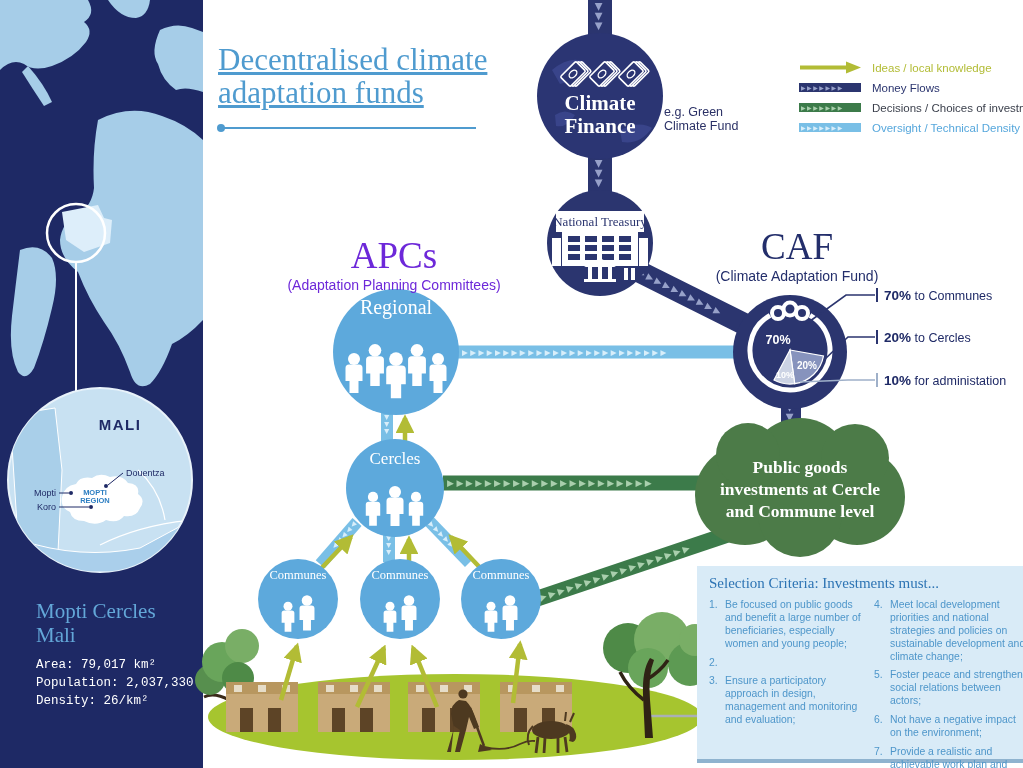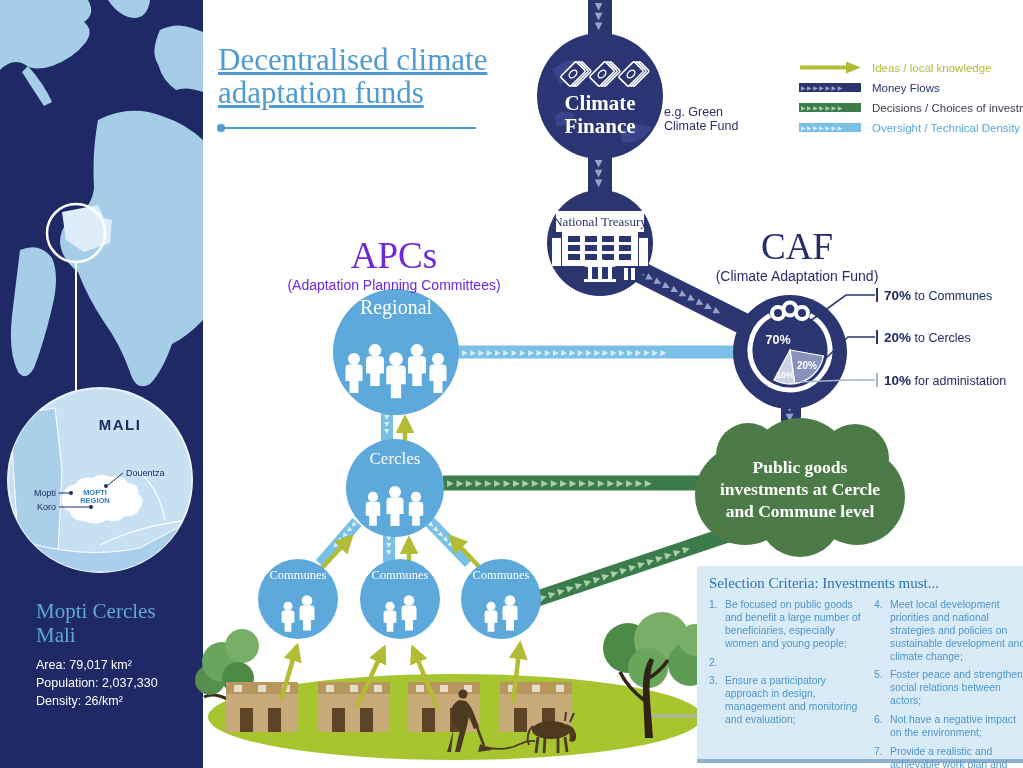--- a/index.html
+++ b/index.html
@@ -25,21 +25,21 @@
   .pct-label b{font-size:13.5px;}
   .criteria-box{left:697px;top:566px;width:318px;height:178px;background:#d9ebf7;
       border-bottom:4px solid #8fb3cf;padding:9px 12px 6px 12px;box-sizing:content-box;}
   .criteria-title{font-family:"Liberation Serif",serif;font-size:15px;color:#2d74b4;margin-bottom:7px;}
   .crit-cols{display:flex;gap:12px;}
   .crit-col{flex:1;}
   .crit-item{display:flex;gap:4px;margin-bottom:6px;color:#4e96ca;font-size:10.4px;line-height:1.24;}
   .crit-item .num{flex:0 0 12px;}
   .stats-block{left:36px;top:600px;width:170px;}
   .stats-title{font-family:"Liberation Serif",serif;font-size:21px;line-height:1.12;color:#63a7d8;}
-  .stats-lines{margin-top:9px;color:#ffffff;font-size:12.5px;line-height:1.45;}
+  .stats-lines{margin-top:9px;color:#ffffff;font-size:12.5px;line-height:1.45;font-family:Liberation Mono, monospace;}
 </style>
 </head>
 <body>
 
 <div id="stage">
 
 <svg id="gfx" width="1023" height="768" viewBox="0 0 1023 768">
   <defs>
     <marker id="oliveArrow" viewBox="0 0 10 10" refX="8" refY="5" markerWidth="4.2" markerHeight="4.2" orient="auto">
       <path d="M0,0 L10,5 L0,10 Z" fill="#b2bc35"></path>

